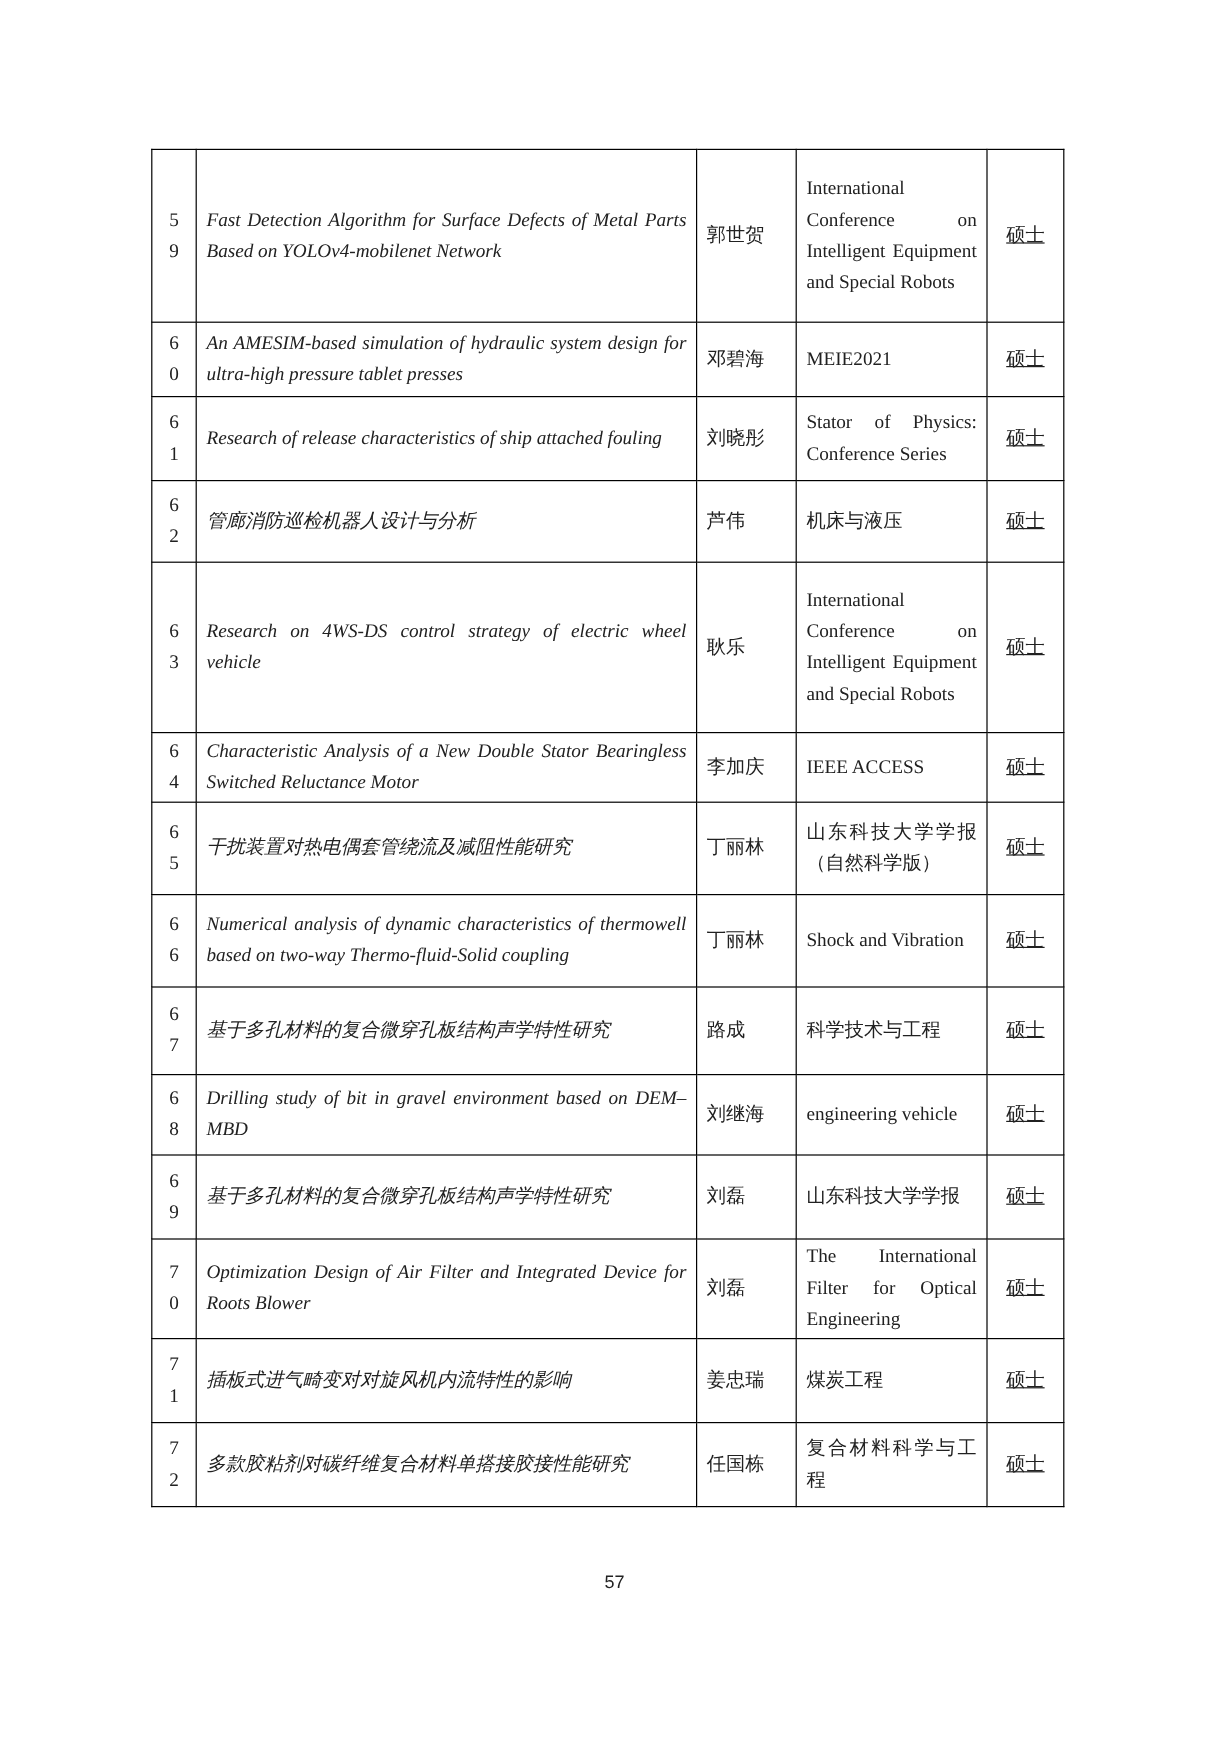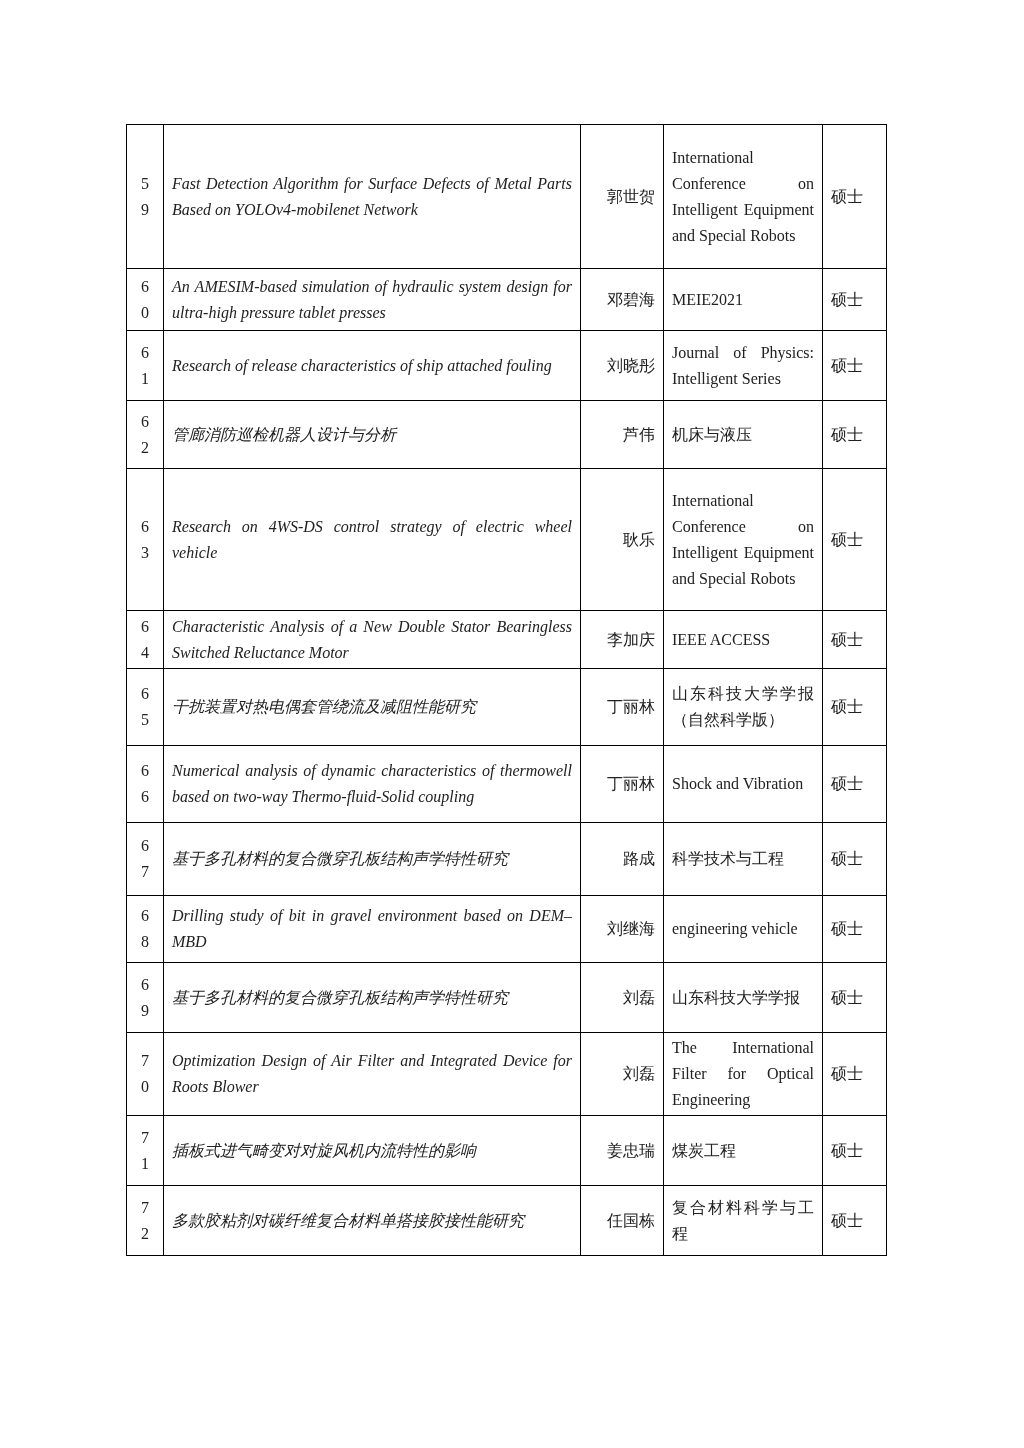--- a/index.html
+++ b/index.html
@@ -39,23 +39,23 @@
   .col-venue  { width: 159px; }
   .col-degree { width: 64px;  }
 
   .c-no {
     text-align: center;
     padding-left: 2px;
     padding-right: 2px;
   }
   .c-no .digit { display: block; }
   .c-title  { text-align: justify; font-style: italic; }
-  .c-author { text-align: right; }
+  .c-author { text-align: left; }
   .c-venue  { text-align: justify; margin-top: 16px; }
-  .c-degree { text-align: left; }
+  .c-degree { text-align: center; text-decoration: underline; }
 
   
   .pub-row:nth-child(1)  { height: 144px; }
   .pub-row:nth-child(2)  { height: 62px;  }
   .pub-row:nth-child(3)  { height: 70px;  }
   .pub-row:nth-child(4)  { height: 68px;  }
   .pub-row:nth-child(5)  { height: 142px; }
   .pub-row:nth-child(6)  { height: 58px;  }
   .pub-row:nth-child(7)  { height: 77px;  }
   .pub-row:nth-child(8)  { height: 77px;  }
@@ -112,21 +112,21 @@
     <td class="c-degree">硕士</td>
   </tr>
 
   <tr class="pub-row">
     <td class="c-no">
       <span class="digit digit-top">6</span>
       <span class="digit digit-bottom">1</span>
     </td>
     <td class="c-title">Research of release characteristics of ship attached fouling</td>
     <td class="c-author">刘晓彤</td>
-    <td class="c-venue">Journal of Physics: Intelligent Series</td>
+    <td class="c-venue">Stator of Physics: Conference Series</td>
     <td class="c-degree">硕士</td>
   </tr>
 
   <tr class="pub-row">
     <td class="c-no">
       <span class="digit digit-top">6</span>
       <span class="digit digit-bottom">2</span>
     </td>
     <td class="c-title">管廊消防巡检机器人设计与分析</td>
     <td class="c-author">芦伟</td>
@@ -238,13 +238,14 @@
       <span class="digit digit-top">7</span>
       <span class="digit digit-bottom">2</span>
     </td>
     <td class="c-title">多款胶粘剂对碳纤维复合材料单搭接胶接性能研究</td>
     <td class="c-author">任国栋</td>
     <td class="c-venue">复合材料科学与工程</td>
     <td class="c-degree">硕士</td>
   </tr>
 </tbody>
   </table>
+  <div class="page-number">57</div>
 </div>
 
 </body></html>

